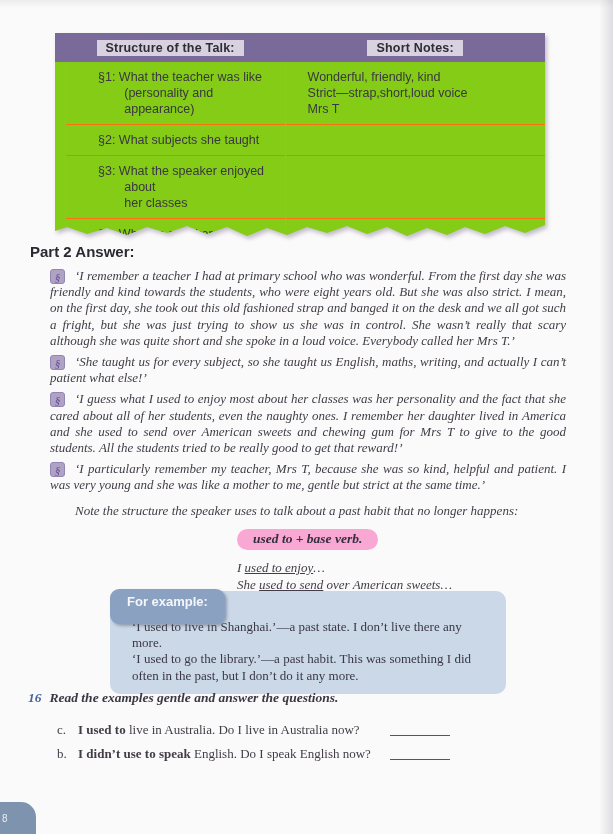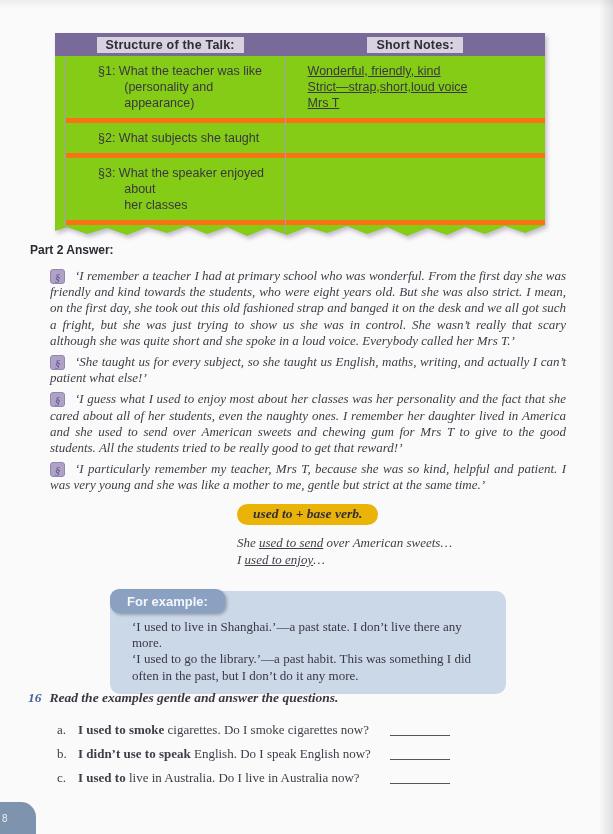--- a/index.html
+++ b/index.html
@@ -17,63 +17,63 @@
   
   .table-wrap{position:absolute;left:55px;top:33px;width:490px;
     filter:drop-shadow(2px 3px 2px rgba(100,90,120,0.38));}
   .paper{
     clip-path:polygon(0 0,490px 0,490px 192px,470px 200px,450px 193px,430px 201px,
       410px 194px,392px 202px,372px 195px,352px 203px,332px 194px,312px 201px,
       292px 193px,272px 200px,252px 194px,232px 202px,212px 195px,192px 203px,
       172px 194px,152px 201px,132px 193px,112px 200px,92px 194px,72px 202px,
       52px 195px,32px 201px,12px 194px,0 198px);
   }
-  .t-header{display:flex;height:23px;background:#796a99;align-items:center;}
+  .t-header{display:flex;height:29px;background:#796a99;align-items:center;}
   .t-header .th{display:flex;align-items:center;justify-content:center;}
   .th-structure{width:47%;}
   .th-notes{width:53%;}
   .th-label{background:#d7d1e0;padding:1px 9px;
     font-family:"Liberation Sans", sans-serif;font-weight:bold;font-size:12.5px;
     color:#2f2c35;letter-spacing:0.2px;white-space:nowrap;}
   .t-body{position:relative;background:#84cc16;padding-bottom:22px;
     font-family:"Liberation Sans", sans-serif;font-size:12.5px;color:#3a3740;}
   .t-body::before{content:"";position:absolute;left:10px;top:0;bottom:14px;width:1px;background:#a79eba;}
   .t-body::after{content:"";position:absolute;left:47%;top:0;bottom:10px;width:1px;background:#a79eba;}
   .t-row{display:flex;margin-left:10px;}
-  .t-row + .t-row{border-top:5px solid #f97316;gap:15px;}
+  .t-row + .t-row{border-top:1px solid #f97316;gap:15px;}
   .cell{white-space:pre-line;line-height:16px;}
   .cell-structure{flex:0 0 calc(47% - 10px);box-sizing:border-box;
     padding:7px 10px 7px 33px;}
   .cell-structure .hang{display:block;padding-left:2.1em;text-indent:-2.1em;}
-  .cell-notes{flex:1;box-sizing:border-box;padding:7px 8px 7px 27px;text-decoration:underline;}
+  .cell-notes{flex:1;box-sizing:border-box;padding:7px 8px 7px 27px;}
   .row-0{min-height:56px;} .row-1{min-height:28px;} .row-2{min-height:46px;align-items:center;} .row-3{min-height:30px;}
 
   
   .part2-heading{position:absolute;left:30px;top:243px;
-    font-family:"Liberation Sans", sans-serif;font-weight:bold;font-size:12px;color:#2c2933;}
+    font-family:"Liberation Sans", sans-serif;font-weight:bold;font-size:15px;color:#2c2933;}
   .answers{position:absolute;left:50px;top:268px;width:516px;
     font-size:13px;line-height:16.2px;text-align:justify;font-style:italic;}
   .para{margin:0 0 5px 0;}
   .pmark{display:inline-block;width:15px;height:15px;border-radius:3px;
     background:#b0a2c5;border:1px solid #9486b4;color:#5b4a8e;
     font-size:11px;line-height:14px;text-align:center;margin-right:10px;
     transform:translateY(1px);box-sizing:border-box;}
   .note-line{margin:9px 0 0 25px;text-align:left;}
   .pill-row{margin:10px 0 0 187px;text-align:left;}
-  .pill{display:inline-block;background:#eab308;border-radius:12px;
+  .pill{display:inline-block;background:#f9a8d4;border-radius:12px;
     padding:2px 16px 3px 16px;font-weight:bold;font-size:13.5px;color:#332e3b;}
   .usage{margin:9px 0 0 187px;text-align:left;}
   .usage div{line-height:17px;}
   .u{text-decoration:underline;}
 
   
   .example-box{position:absolute;left:110px;top:591px;width:396px;box-sizing:border-box;
     background:#cbd8e8;border-radius:10px;padding:28px 16px 10px 22px;
     font-size:13px;line-height:16.2px;color:#3b3744;}
-  .example-tab{position:absolute;top:-2px;left:0;height:24px;line-height:25px;
+  .example-tab{position:absolute;top:-2px;left:0;height:35px;line-height:25px;
     padding:0 17px;border-radius:9px;background:#8ba1c1;
     box-shadow:2px 2px 3px rgba(80,90,110,0.45);
     font-family:"Liberation Sans", sans-serif;font-weight:bold;font-size:13px;color:#f4f6fa;}
   .example-box p{margin:0;}
 
   
   .exercise-heading{position:absolute;left:28px;top:690px;
     font-style:italic;font-weight:bold;font-size:13.5px;color:#3b3744;}
   .exercise-number{color:#49659b;margin-right:8px;}
   .questions{position:absolute;left:57px;top:722px;width:480px;font-size:13px;}
@@ -131,51 +131,48 @@
 </div>
 
 <div class="part2-heading">Part 2 Answer:</div>
 
 <div class="answers">
   <p class="para"><span class="pmark">§</span><span>‘I remember a teacher I had at primary school who was wonderful. From the first day she was friendly and kind towards the students, who were eight years old. But she was also strict. I mean, on the first day, she took out this old fashioned strap and banged it on the desk and we all got such a fright, but she was just trying to show us she was in control. She wasn’t really that scary although she was quite short and she spoke in a loud voice. Everybody called her Mrs T.’</span></p>
   <p class="para"><span class="pmark">§</span><span>‘She taught us for every subject, so she taught us English, maths, writing, and actually I can’t patient what else!’</span></p>
   <p class="para"><span class="pmark">§</span><span>‘I guess what I used to enjoy most about her classes was her personality and the fact that she cared about all of her students, even the naughty ones. I remember her daughter lived in America and she used to send over American sweets and chewing gum for Mrs T to give to the good students. All the students tried to be really good to get that reward!’</span></p>
   <p class="para"><span class="pmark">§</span><span>‘I particularly remember my teacher, Mrs T, because she was so kind, helpful and patient. I was very young and she was like a mother to me, gentle but strict at the same time.’</span></p>
 
+  <p class="para note-line">Note the structure the speaker uses to talk about a past habit that no longer happens:</p>
 
   <div class="pill-row">
     <span class="pill">used to + base verb.</span>
   </div>
 
   <div class="usage">
+    <div><span>I </span><span class="u">used to enjoy</span><span>…</span></div>
     <div><span>She </span><span class="u">used to send</span><span> over American sweets…</span></div>
-    <div><span>I </span><span class="u">used to enjoy</span><span>…</span></div>
   </div>
 </div>
 
 <div class="example-box">
   <div class="example-tab">For example:</div>
   <p>‘I used to live in Shanghai.’—a past state. I don’t live there any more.</p>
   <p>‘I used to go the library.’—a past habit. This was something I did often in the past, but I don’t do it any more.</p>
 </div>
 
 <div class="exercise-heading">
   <span class="exercise-number">16</span><span>Read the examples gentle and answer the questions.</span>
 </div>
 
 <div class="questions">
   <div class="q-row">
-    <span class="q-letter">a.</span><span class="q-bold">I used to smoke</span><span> cigarettes. Do I smoke cigarettes now?</span>
+    <span class="q-letter">c.</span><span class="q-bold">I used to</span><span> live in Australia. Do I live in Australia now?</span>
     <span class="q-blank"></span>
   </div>
   <div class="q-row">
     <span class="q-letter">b.</span><span class="q-bold">I didn’t use to speak</span><span> English. Do I speak English now?</span>
-    <span class="q-blank"></span>
-  </div>
-  <div class="q-row">
-    <span class="q-letter">c.</span><span class="q-bold">I used to</span><span> live in Australia. Do I live in Australia now?</span>
     <span class="q-blank"></span>
   </div>
 </div>
 
 <div class="page-tab">
   <span>8</span>
 </div>
 
 </body></html>

